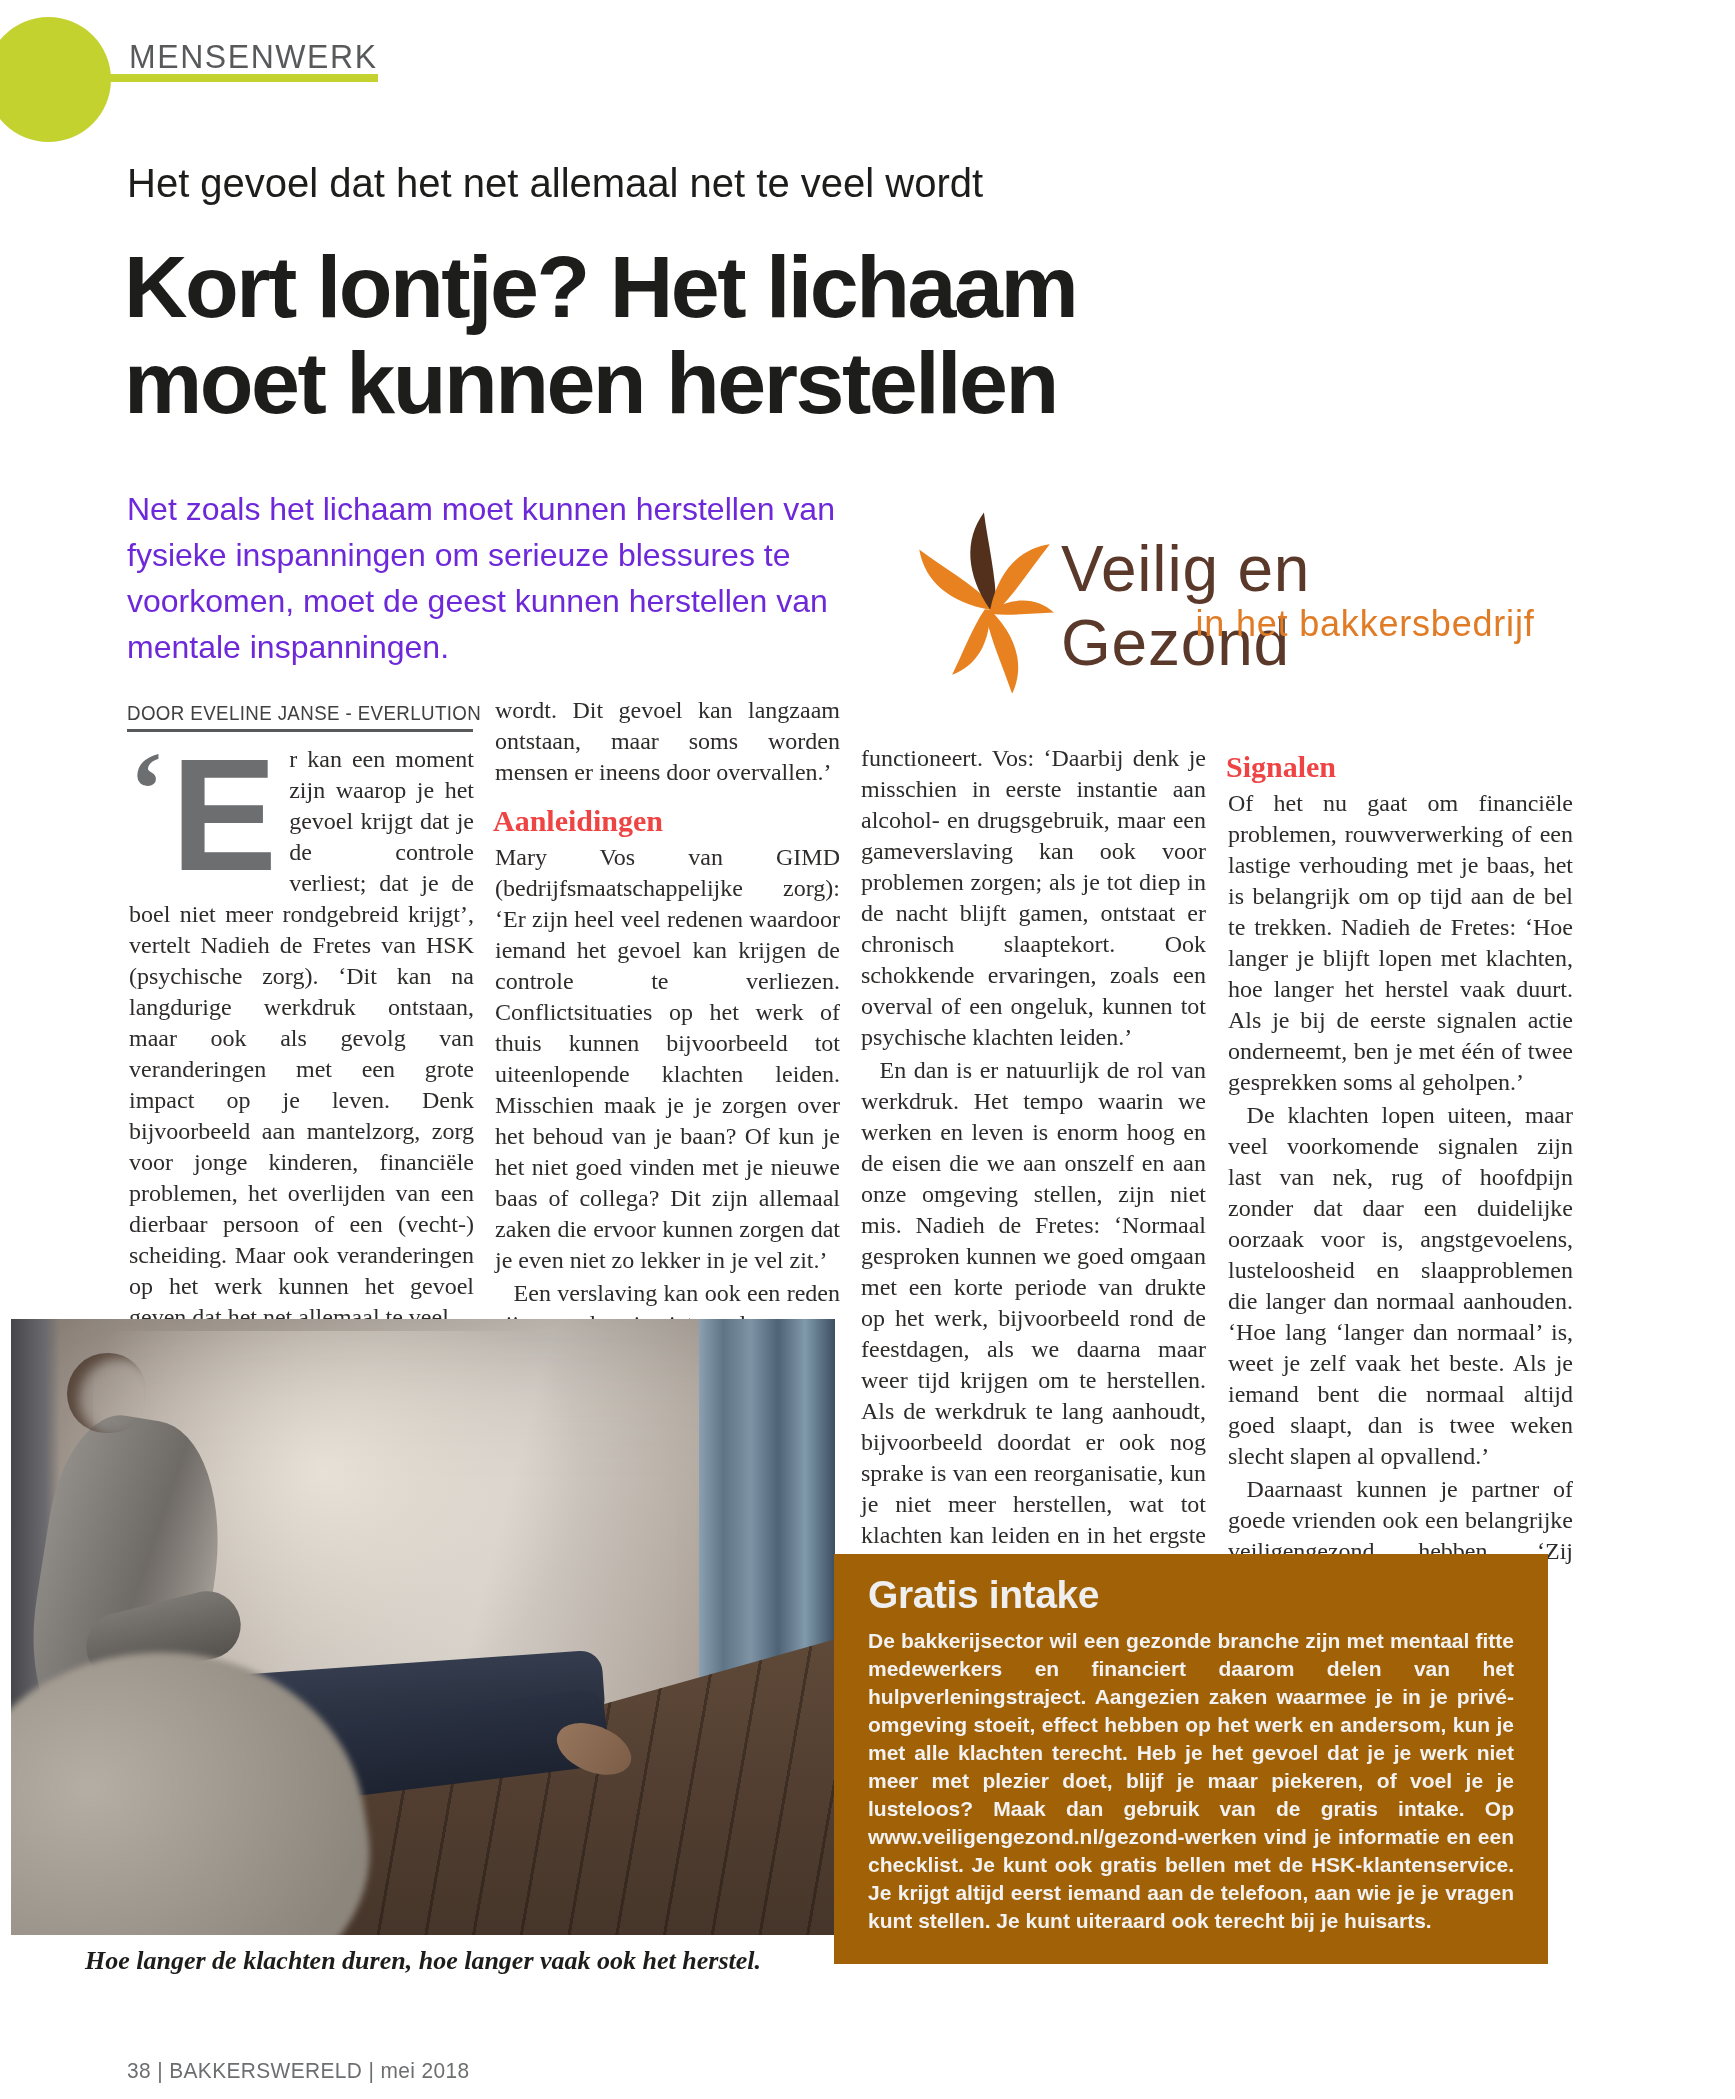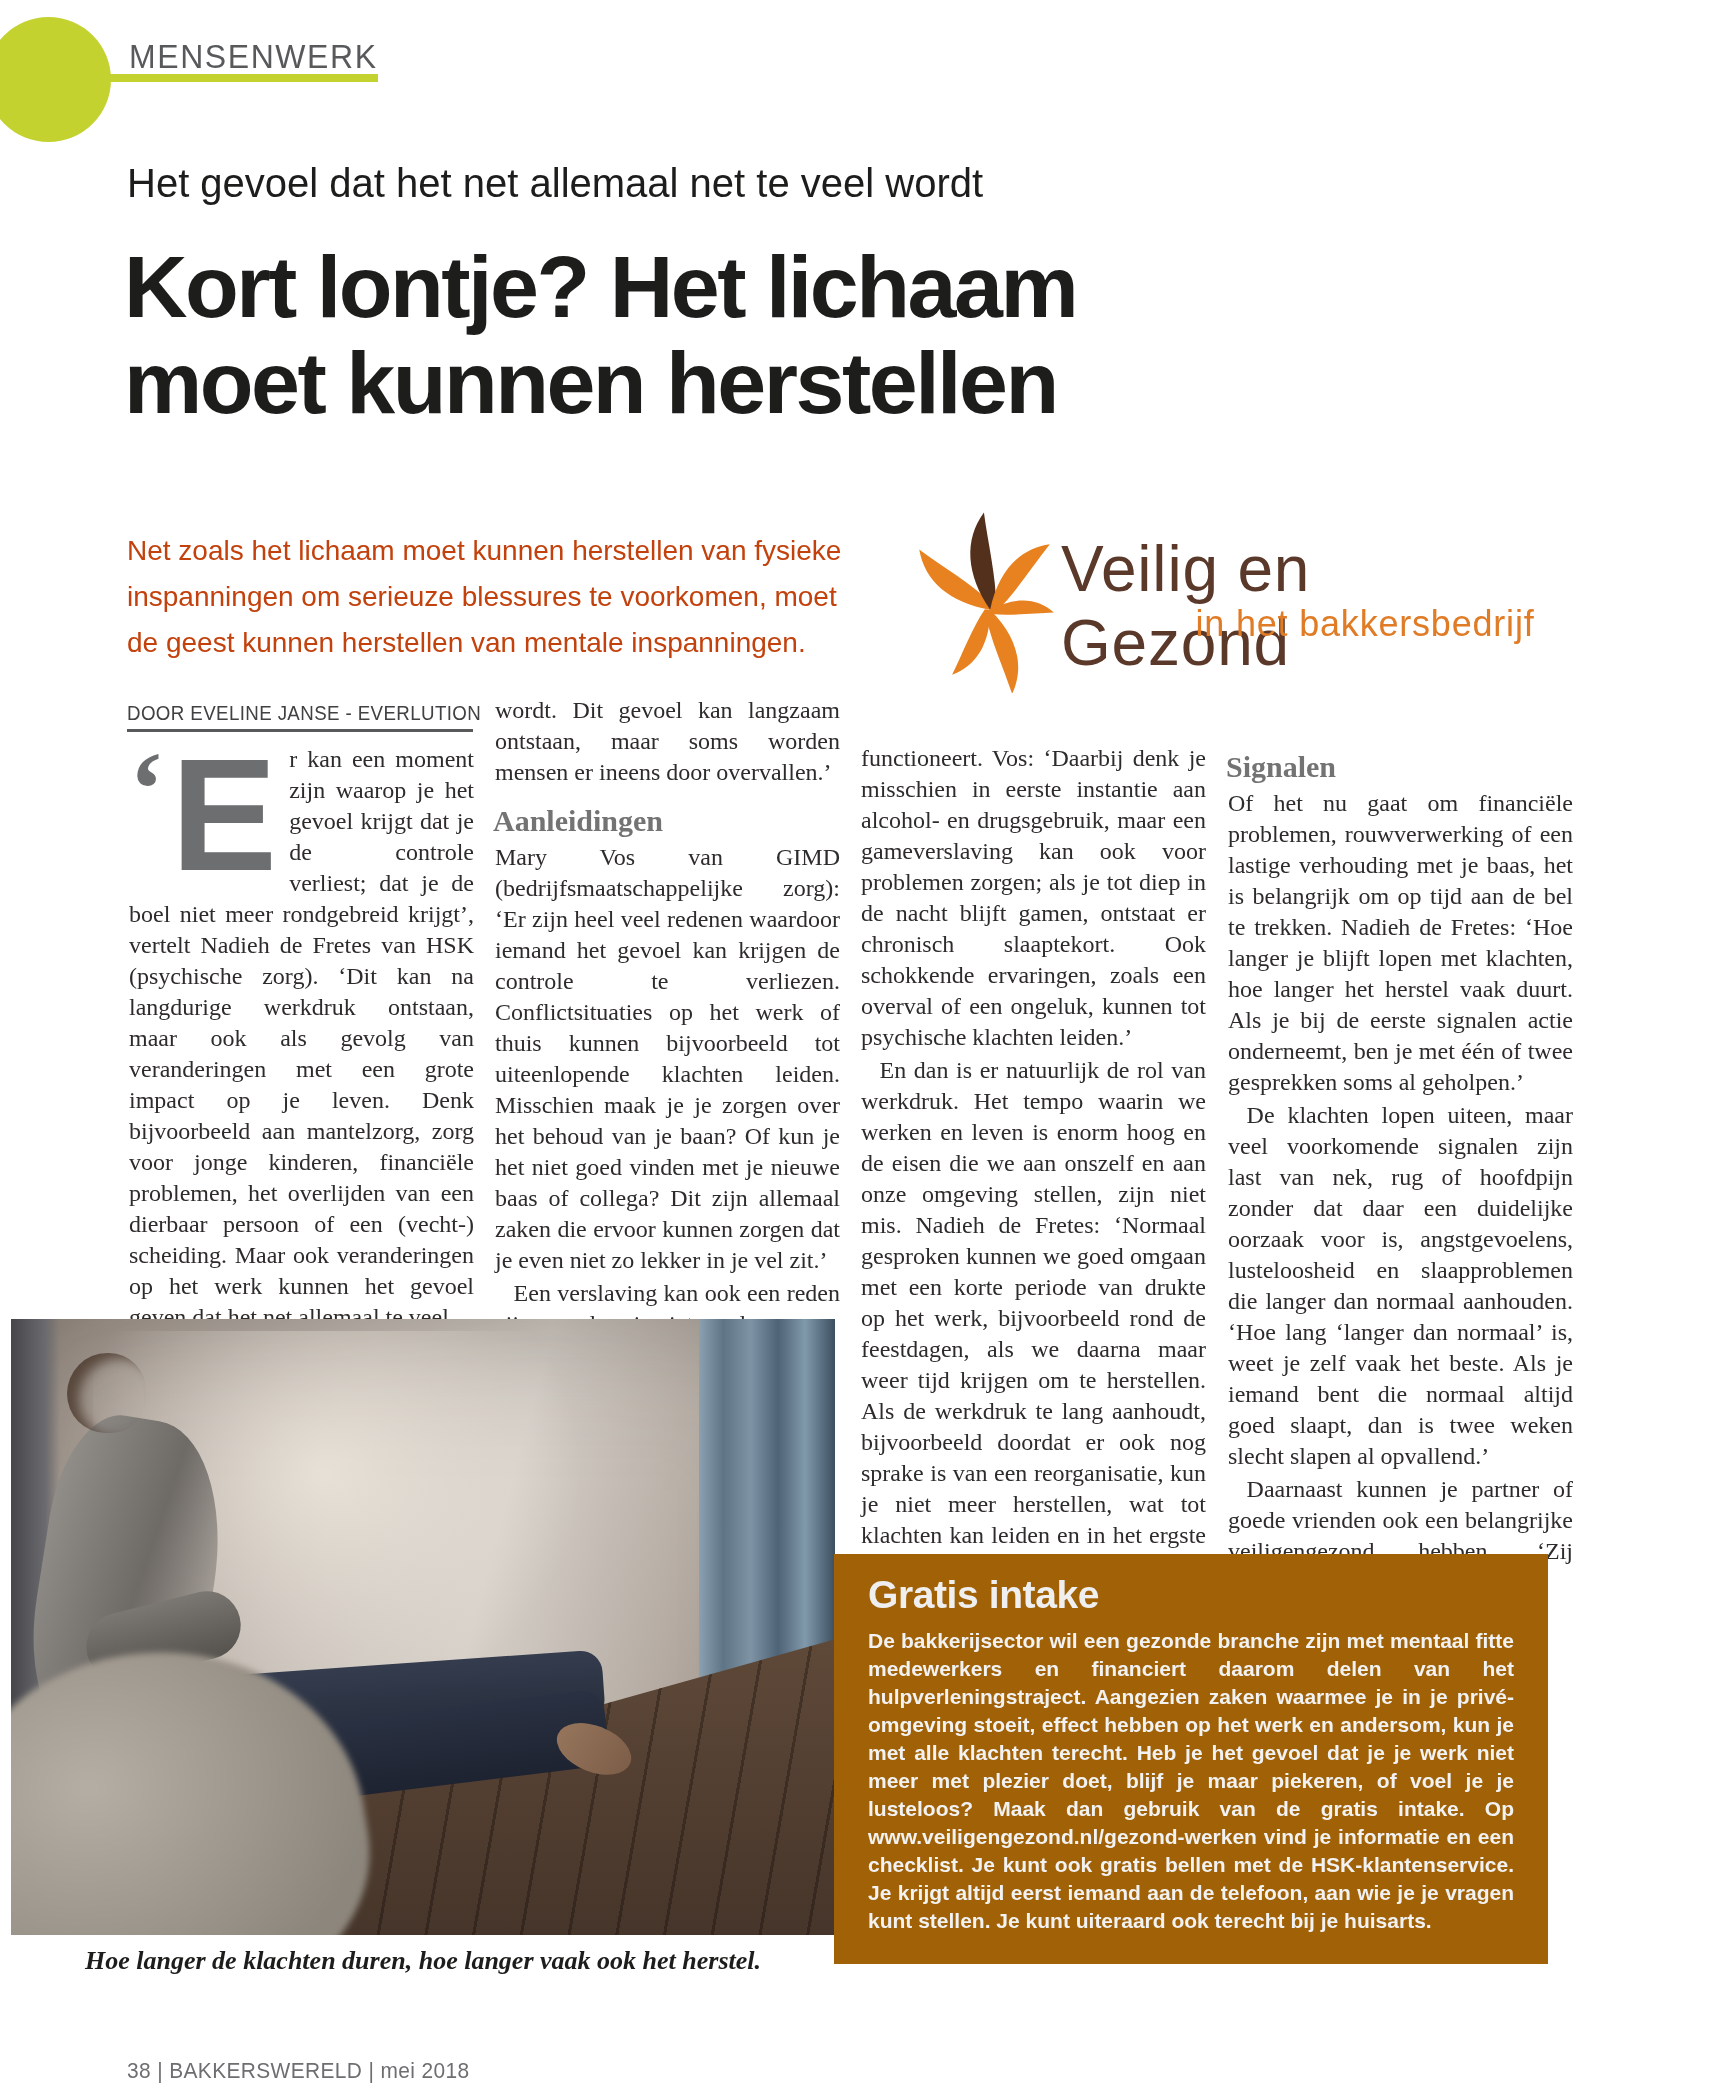--- a/index.html
+++ b/index.html
@@ -15,26 +15,26 @@
   .title{position:absolute;left:124px;top:239px;font-size:88px;font-weight:bold;letter-spacing:-2.5px;line-height:96px;color:#1d1d1b;}
   
   .logo{position:absolute;left:890px;top:500px;width:653px;height:195px;}
   .logo-flower{position:absolute;left:0;top:6.8px;}
   .logo-text1{position:absolute;right:24px;top:32px;width:458px;text-align:left;font-size:64px;color:#5a392a;letter-spacing:0.8px;}
   .logo-text2{position:absolute;right:8.5px;top:103px;width:458px;text-align:right;font-size:36px;color:#e07b26;letter-spacing:0.8px;}
   
   .byline{position:absolute;left:127px;top:702px;font-size:19.5px;letter-spacing:0.4px;color:#414042;transform:scaleX(.96);transform-origin:left;}
   .byline-rule{position:absolute;left:127px;top:729px;width:346px;height:3.4px;background:#58595b;}
   
-  .intro{position:absolute;left:127px;top:528px;width:746px;font-size:28px;line-height:46px;color:#c2410c;}
+  .intro{position:absolute;left:127px;top:486px;width:746px;font-size:32px;line-height:46px;color:#6d28d9;}
   
   .col{position:absolute;width:349px;font-family:"Liberation Serif",serif;font-size:24px;line-height:31px;color:#2e2c2b;text-align:justify;hyphens:auto;}
   .col p{margin:2px;}
   .col p.ind{text-indent:18.6px;}
-  .col h3{margin:17px 0 5.1px 0;font-size:30px;line-height:32px;font-family:"Liberation Serif",serif;color:#737373;}
+  .col h3{margin:17px 0 5.1px 0;font-size:30px;line-height:32px;font-family:"Liberation Serif",serif;color:#ef4444;}
   #col1{left:127px;top:742px;}
   #col2{left:493px;top:693px;}
   #col3{left:859px;top:741px;}
   #col4{left:1226px;top:734px;}
   .dc-wrap{float:left;margin:8.5px 12px 17px 0;display:inline-flex;align-items:flex-start;}
   .dc-quote{font-size:106px;line-height:.7;color:#6d6e70;font-weight:bold;font-family:"Liberation Serif",serif;margin-right:6.8px;}
   .dc-letter{font-size:159px;line-height:.78;color:#6d6e70;font-weight:bold;font-family:"Liberation Sans",sans-serif;}
   
   .photo{position:absolute;left:11px;top:1319px;width:824px;height:616px;overflow:hidden;background:linear-gradient(105deg,#9e938a 0%,#c9c1b9 38%,#d6d0c9 55%,#b0a69d 78%,#8b837b 100%);box-shadow:inset 0 0 144px rgba(35,28,22,.35);}
   .ph-light{position:absolute;left:10%;top:2%;width:62%;height:65%;background:radial-gradient(ellipse at 45% 35%,rgba(242,236,226,.75),rgba(242,236,226,0) 65%);}

